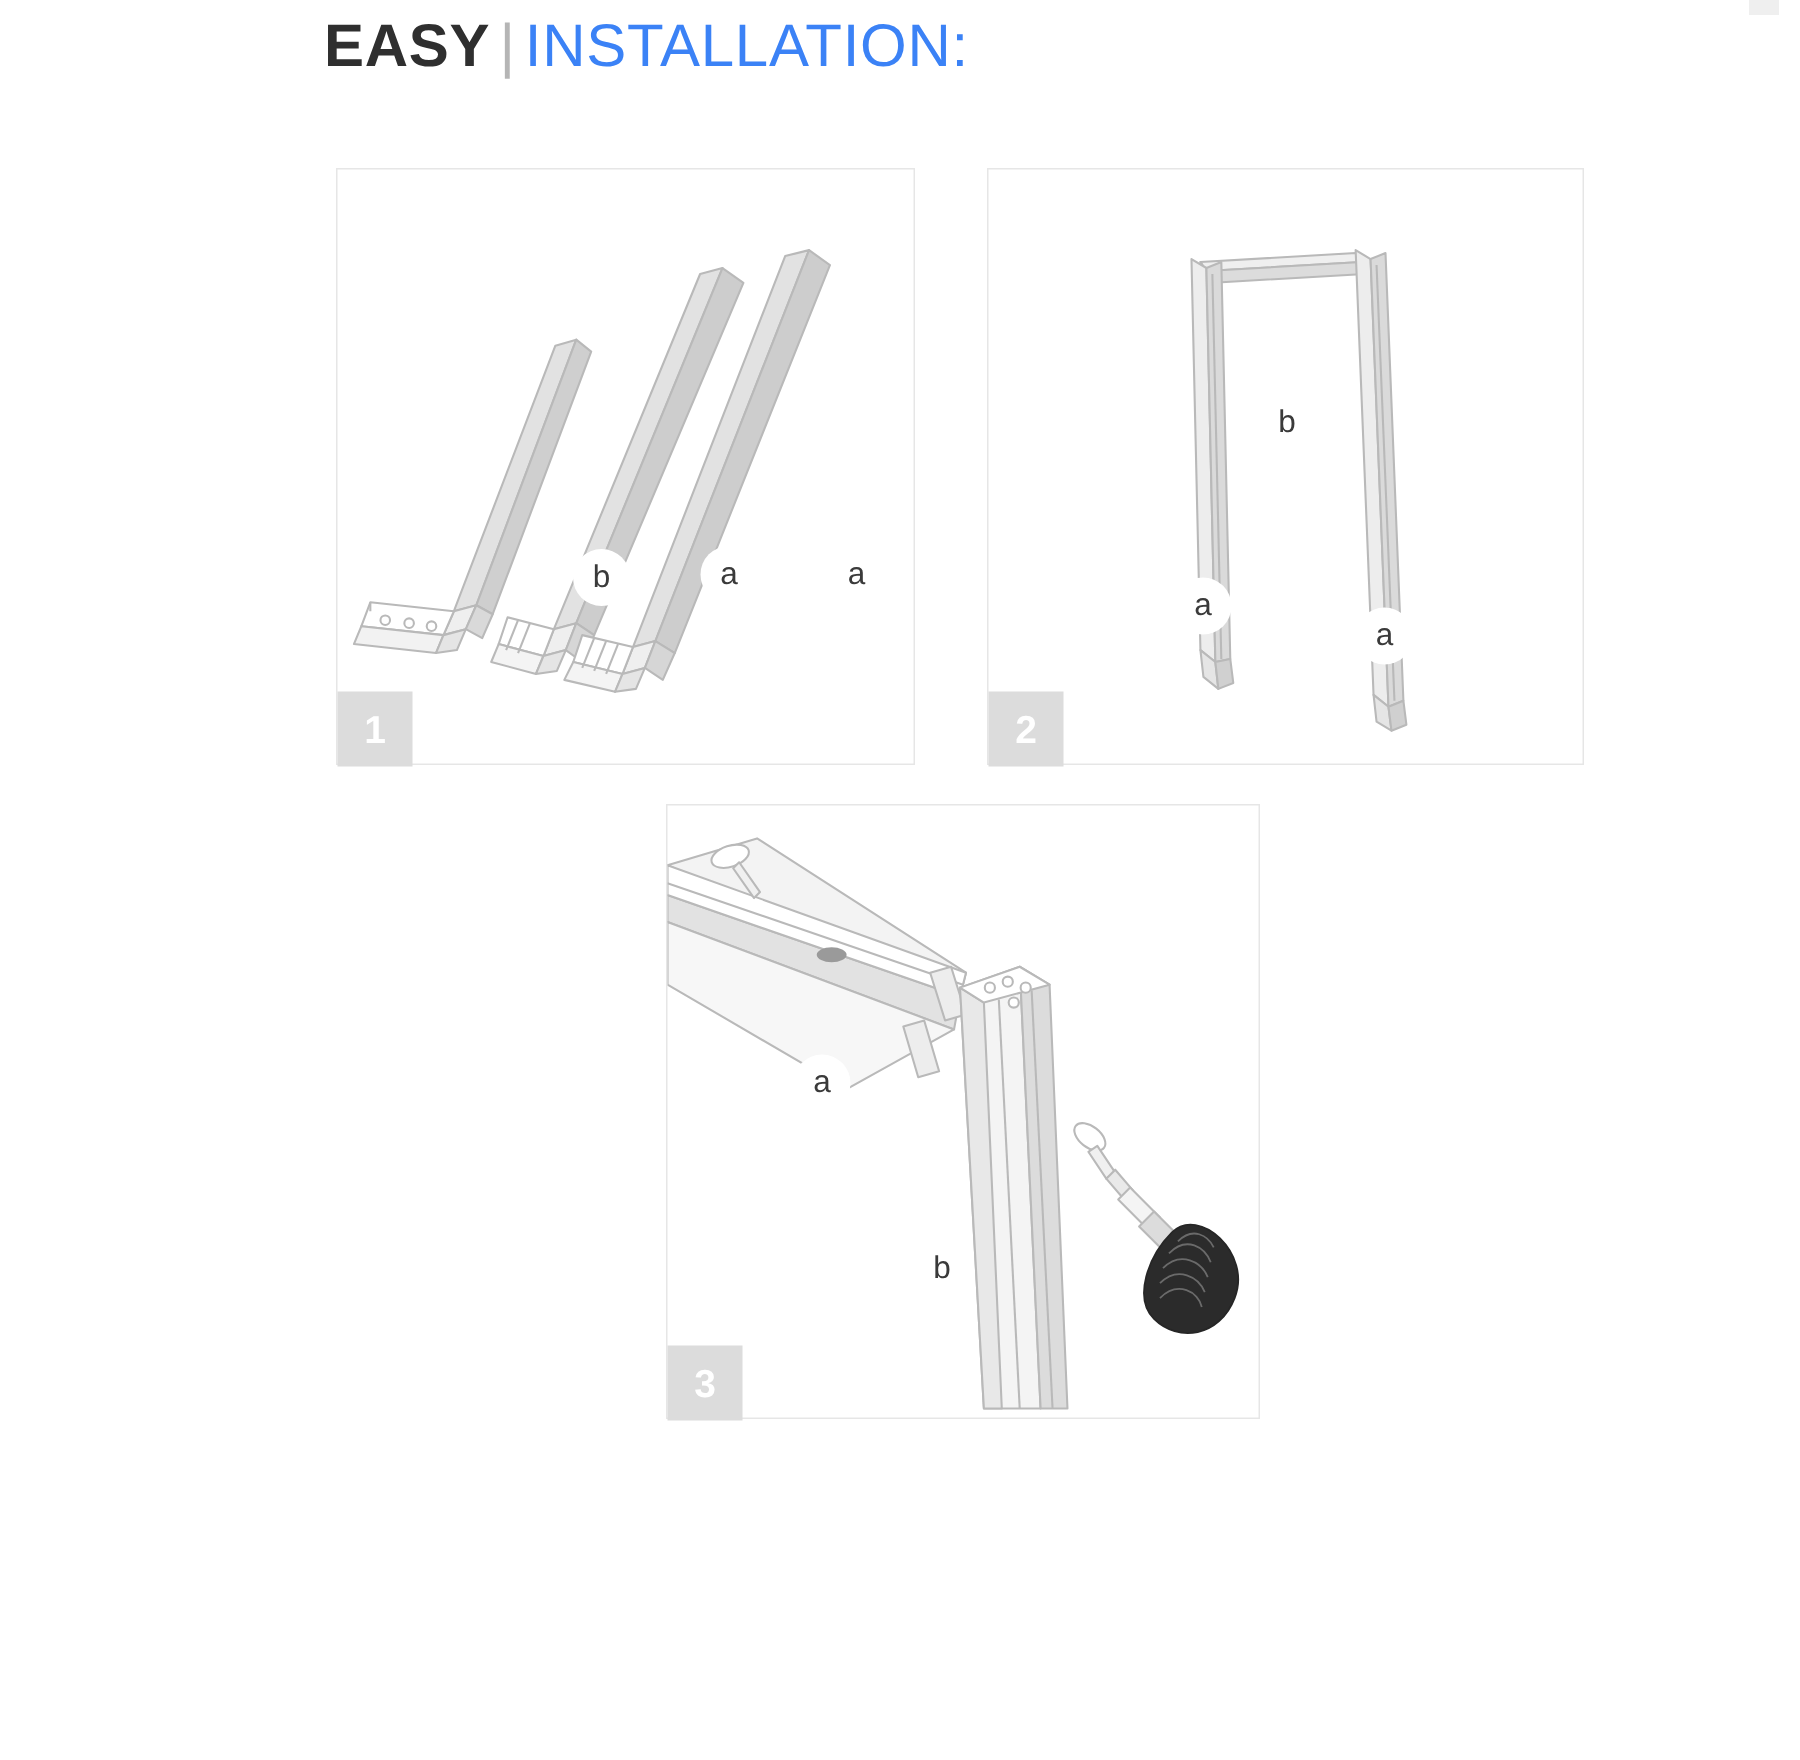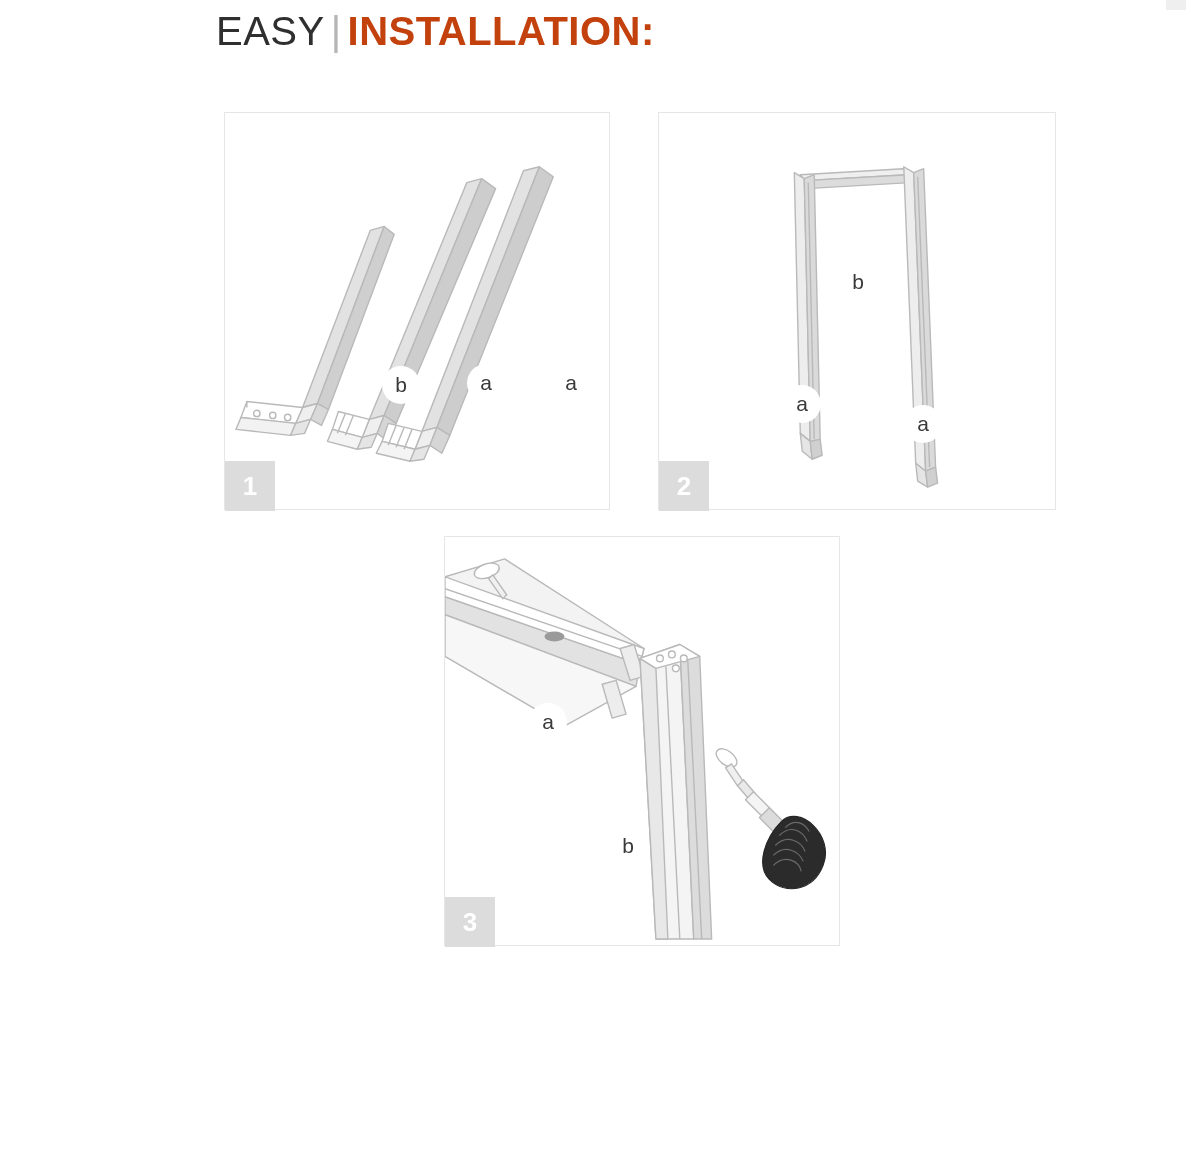--- a/index.html
+++ b/index.html
@@ -20,31 +20,31 @@
   .heading {
     position: absolute;
     left: 216px;
     top: 4px;
     font-size: 40px;
     line-height: 54px;
     letter-spacing: 0.5px;
     white-space: nowrap;
   }
   .heading .easy {
-    font-weight: normal;
+    font-weight: bold;
     color: #2f2f2f;
   }
   .heading .divider {
     color: #b5b5b5;
     font-weight: 300;
     padding: 0 6px;
   }
   .heading .installation {
-    color: #c2410c;
-    font-weight: 700;
+    color: #3b82f6;
+    font-weight: 400;
   }
 
   
   .panel {
     position: absolute;
     background: #ffffff;
     border: 1px solid #e6e6e6;
     box-sizing: border-box;
   }
   #panel-1 { left: 224px; top: 112px;  width: 386px; height: 398px; }

